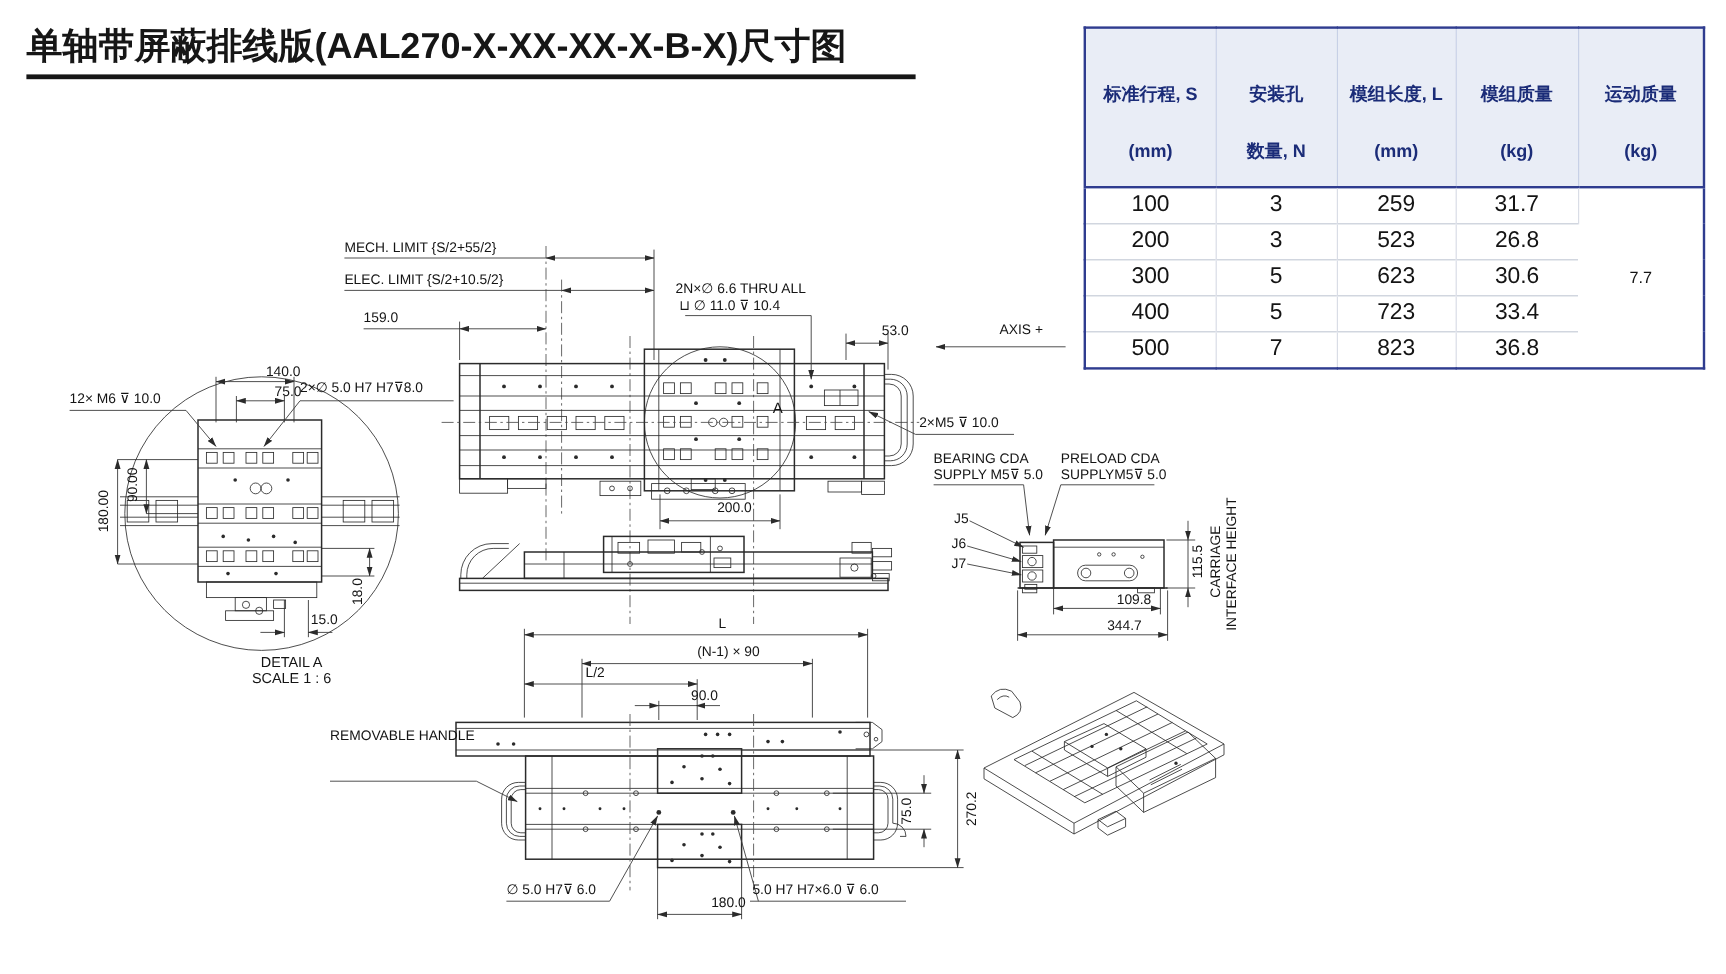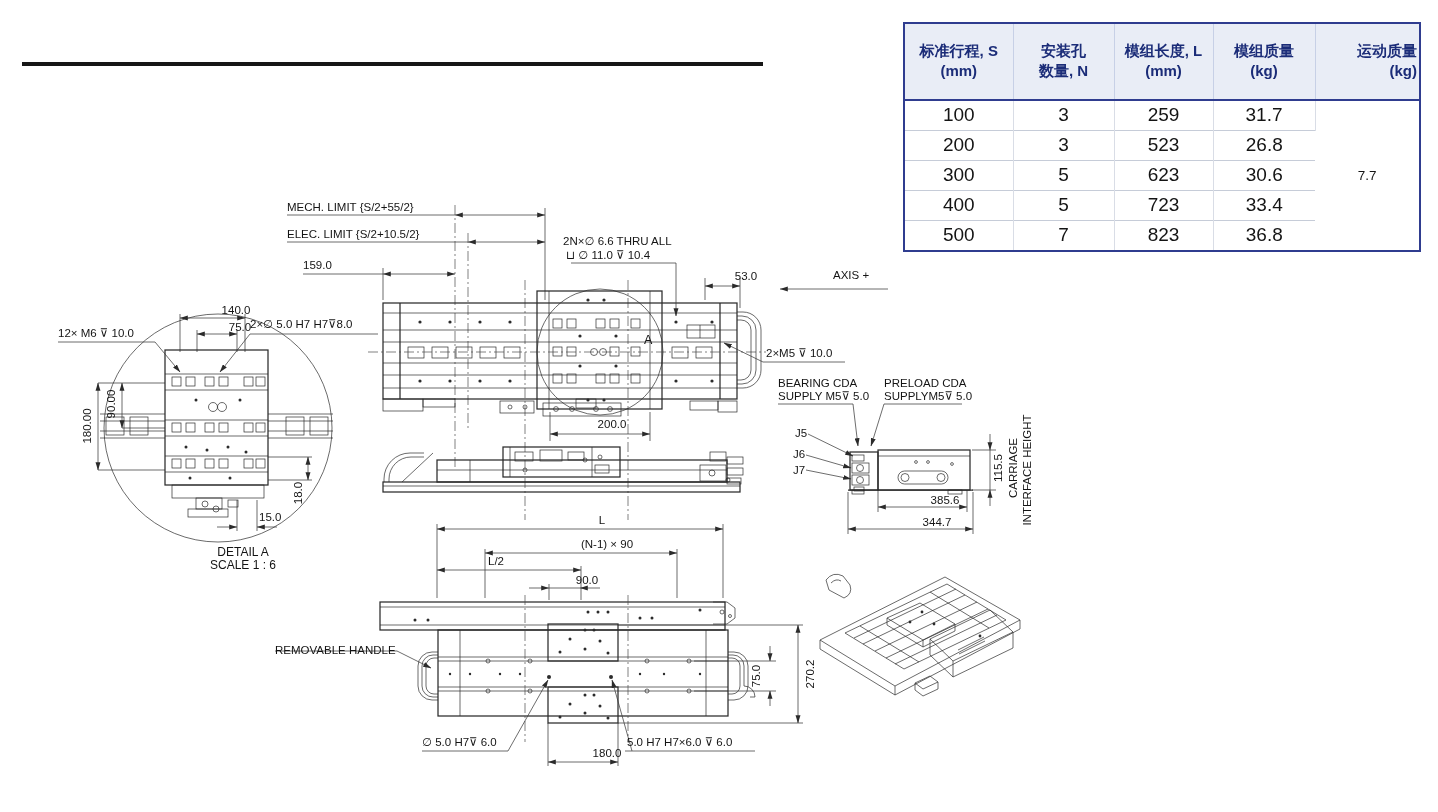--- a/index.html
+++ b/index.html
@@ -8,22 +8,22 @@
   .title{position:absolute;left:22px;top:18px;font-size:30px;font-weight:700;color:#161616;
          letter-spacing:0px;white-space:nowrap;}
   .title-rule{position:absolute;left:22px;top:62px;width:741px;height:4px;background:#161616;}
 
   
   .spec-table{position:absolute;left:903px;top:22px;border-collapse:collapse;table-layout:fixed;
               background:#fff;border:2px solid #2f3c8f;}
   .spec-table th{background:#e9edf6;color:#1b2c78;font-size:15px;font-weight:700;
                  padding:17px 2px;border-right:1px solid #c7d0e6;border-bottom:2px solid #2f3c8f;
                  text-align:center;line-height:1.35;}
-  .spec-table th:last-child{border-right:none;text-align:right;}
-  .spec-table th span{display:block;}
+  .spec-table th:last-child{border-right:none;}
+  .spec-table th span{display:block;margin-top:28px;}
   .spec-table td{font-size:19px;color:#141414;text-align:center;height:27px;
                  border-right:1px solid #d9dde6;border-top:1px solid #c6ccd8;}
   .spec-table td:last-child{border-right:none;margin-top:28px;}
   .spec-table tr:first-child td{border-top:none;}
   .spec-table td.merged{border-top:none;font-size:13.5px;}
 
   svg{position:absolute;left:0;top:0;}
   .o{stroke:#2b2b2b;stroke-width:1.25;fill:none;}
   .t{stroke:#2b2b2b;stroke-width:0.7;fill:none;}
   .d{stroke:#3c3c3c;stroke-width:0.75;fill:none;}
@@ -33,20 +33,21 @@
   .ann{position:absolute;font-size:11.5px;color:#141414;white-space:nowrap;line-height:1.15;}
   .c{transform:translateX(-50%);padding-left:48px;}
   .rot{transform:translate(-50%,-50%) rotate(-90deg);}
   .cap{font-size:12px;text-align:center;}
 </style>
 </head>
 <body>
 
 <div class="canvas">
 
+  <div class="title">单轴带屏蔽排线版(AAL270-X-XX-XX-X-B-X)尺寸图</div>
   <div class="title-rule"></div>
 
   <table class="spec-table">
     <colgroup>
         <col style="width:109px">
         <col style="width:101px">
         <col style="width:99px">
         <col style="width:102px">
         <col style="width:105px">
       </colgroup>
@@ -567,27 +568,27 @@
   <div class="ann" style="left:778px;top:377px">BEARING CDA</div>
   <div class="ann" style="left:778px;top:390px">SUPPLY M5⊽ 5.0</div>
   <div class="ann" style="left:884px;top:377px">PRELOAD CDA</div>
   <div class="ann" style="left:884px;top:390px">SUPPLYM5⊽ 5.0</div>
   <div class="ann" style="left:795px;top:427px">J5</div>
   <div class="ann" style="left:793px;top:448px">J6</div>
   <div class="ann" style="left:793px;top:464px">J7</div>
   <div class="ann rot" style="left:999px;top:468px">115.5</div>
   <div class="ann rot" style="left:1014px;top:468px">CARRIAGE</div>
   <div class="ann rot" style="left:1028px;top:470px">INTERFACE HEIGHT</div>
-  <div class="ann c" style="left:921px;top:494px">385.6</div>
+  <div class="ann c" style="left:921px;top:494px">109.8</div>
   <div class="ann c" style="left:913px;top:516px">344.7</div>
 
   <div class="ann c" style="left:578px;top:514px">L</div>
   <div class="ann c" style="left:583px;top:538px">(N-1) × 90</div>
   <div class="ann" style="left:488px;top:555px">L/2</div>
   <div class="ann c" style="left:563px;top:574px">90.0</div>
-  <div class="ann" style="left:275px;top:644px">REMOVABLE HANDLE</div>
+  <div class="ann" style="left:275px;top:608px">REMOVABLE HANDLE</div>
   <div class="ann rot" style="left:757px;top:676px">75.0</div>
   <div class="ann rot" style="left:811px;top:674px">270.2</div>
   <div class="ann" style="left:422px;top:736px">∅ 5.0 H7⊽ 6.0</div>
   <div class="ann c" style="left:583px;top:747px">180.0</div>
   <div class="ann" style="left:627px;top:736px">5.0 H7 H7×6.0 ⊽ 6.0</div>
 
 </div>
 
 </body></html>

